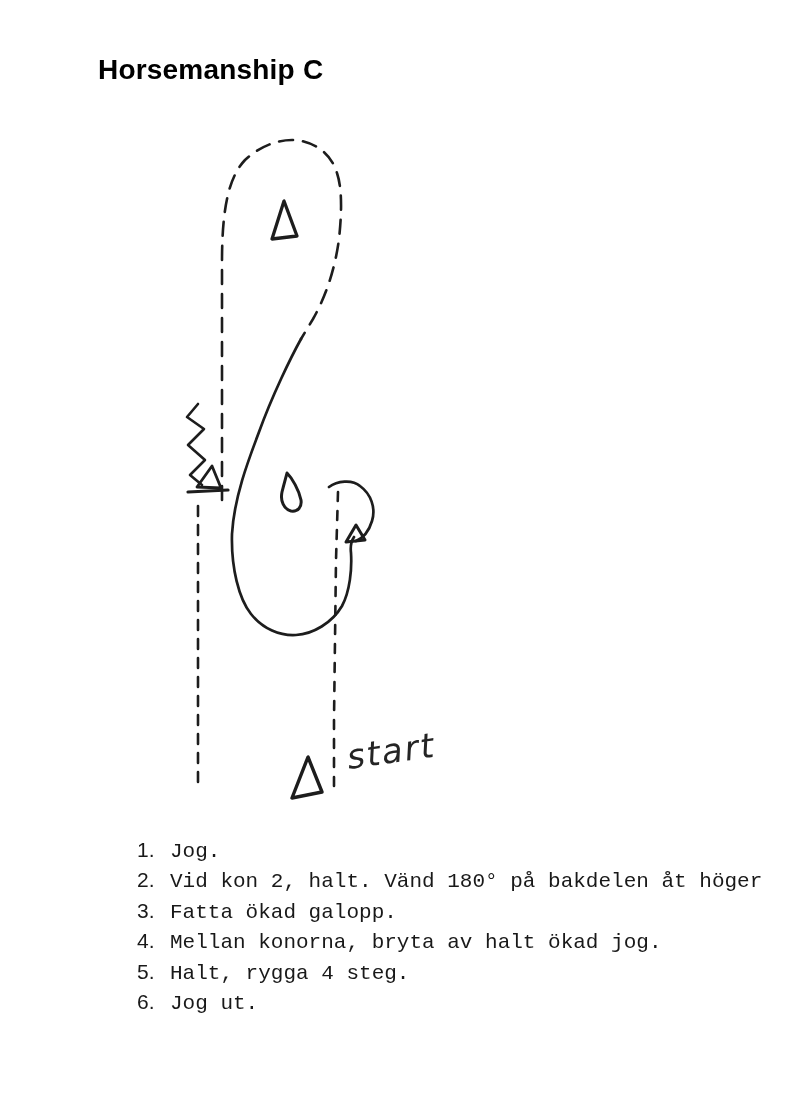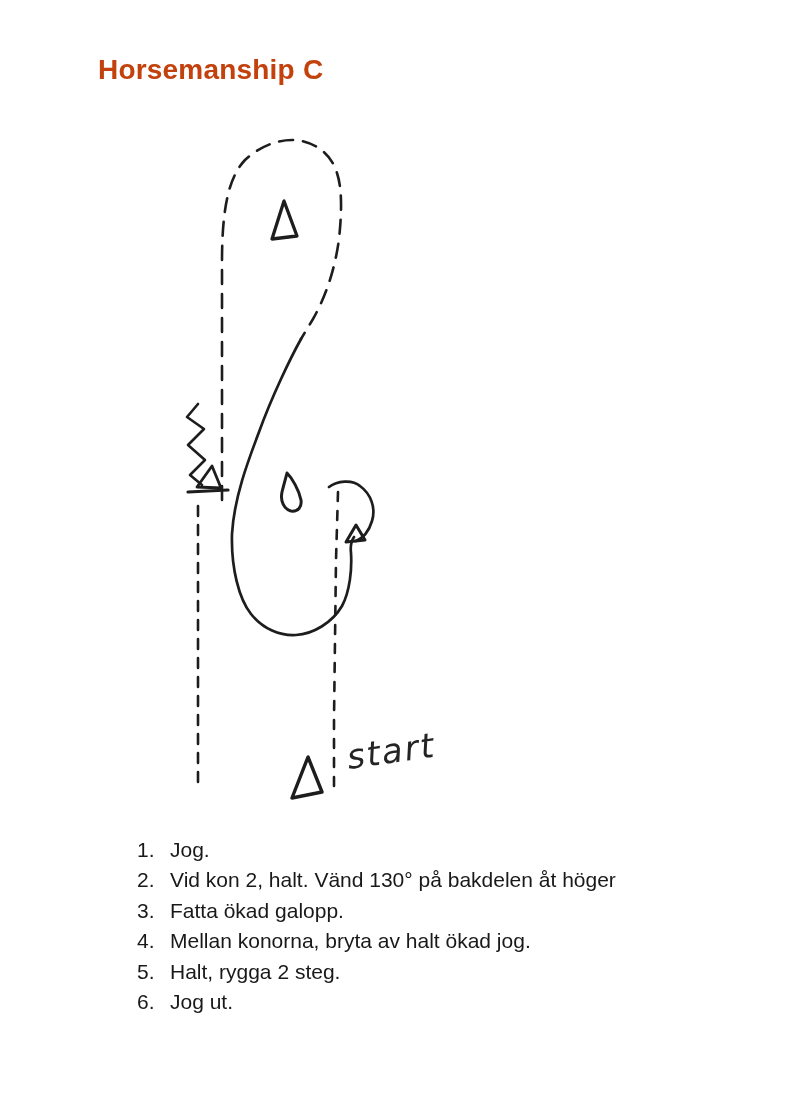--- a/index.html
+++ b/index.html
@@ -14,21 +14,21 @@
   .page { position: absolute; inset: 0; background: #ffffff; }
 
   .title {
     position: absolute;
     left: 98px; top: 52px;
     margin: 0;
     font-size: 28px;
     font-weight: 700;
     line-height: 36px;
     letter-spacing: 0.2px;
-    color: #c2410c;
+    color: #000000;
   }
 
   svg.diagram { position: absolute; left: 0; top: 0; }
   .ink { stroke: #1d1d1d; fill: none; stroke-linecap: round; stroke-linejoin: round; }
 
   .start-label {
     position: absolute;
     left: 347px; top: 737px;
     font-family: "DejaVu Sans", sans-serif;
     font-style: italic;
@@ -42,21 +42,21 @@
 
   .instructions {
     position: absolute;
     left: 137px; top: 838px;
     width: 620px;
     font-size: 21px;
     color: #191919;
   }
   .instruction-row { display: flex; height: 30.4px; align-items: baseline; }
   .instruction-row .num { width: 33px; flex: 0 0 33px; }
-  .instruction-row .txt { white-space: nowrap; }
+  .instruction-row .txt { white-space: nowrap; font-family: Liberation Mono, monospace; }
 </style>
 </head>
 <body>
 
 <div class="page">
 
   <h1 class="title">Horsemanship C</h1>
 
   <svg class="diagram" width="800" height="1111" viewBox="0 0 800 1111" aria-hidden="true">
 
@@ -102,33 +102,33 @@
 
   <div class="start-label">start</div>
 
   <div class="instructions">
     <div class="instruction-row">
       <span class="num">1.</span>
       <span class="txt">Jog.</span>
     </div>
     <div class="instruction-row">
       <span class="num">2.</span>
-      <span class="txt">Vid kon 2, halt. Vänd 130° på bakdelen åt höger</span>
+      <span class="txt">Vid kon 2, halt. Vänd 180° på bakdelen åt höger</span>
     </div>
     <div class="instruction-row">
       <span class="num">3.</span>
       <span class="txt">Fatta ökad galopp.</span>
     </div>
     <div class="instruction-row">
       <span class="num">4.</span>
       <span class="txt">Mellan konorna, bryta av halt ökad jog.</span>
     </div>
     <div class="instruction-row">
       <span class="num">5.</span>
-      <span class="txt">Halt, rygga 2 steg.</span>
+      <span class="txt">Halt, rygga 4 steg.</span>
     </div>
     <div class="instruction-row">
       <span class="num">6.</span>
       <span class="txt">Jog ut.</span>
     </div>
   </div>
 
 </div>
 
 </body></html>

